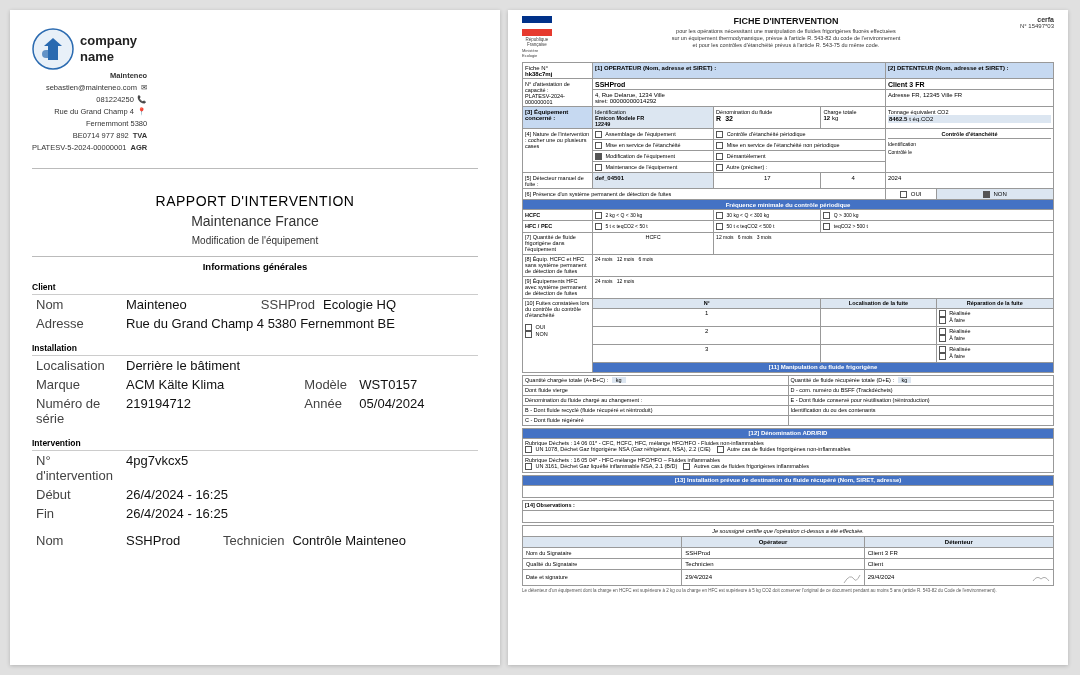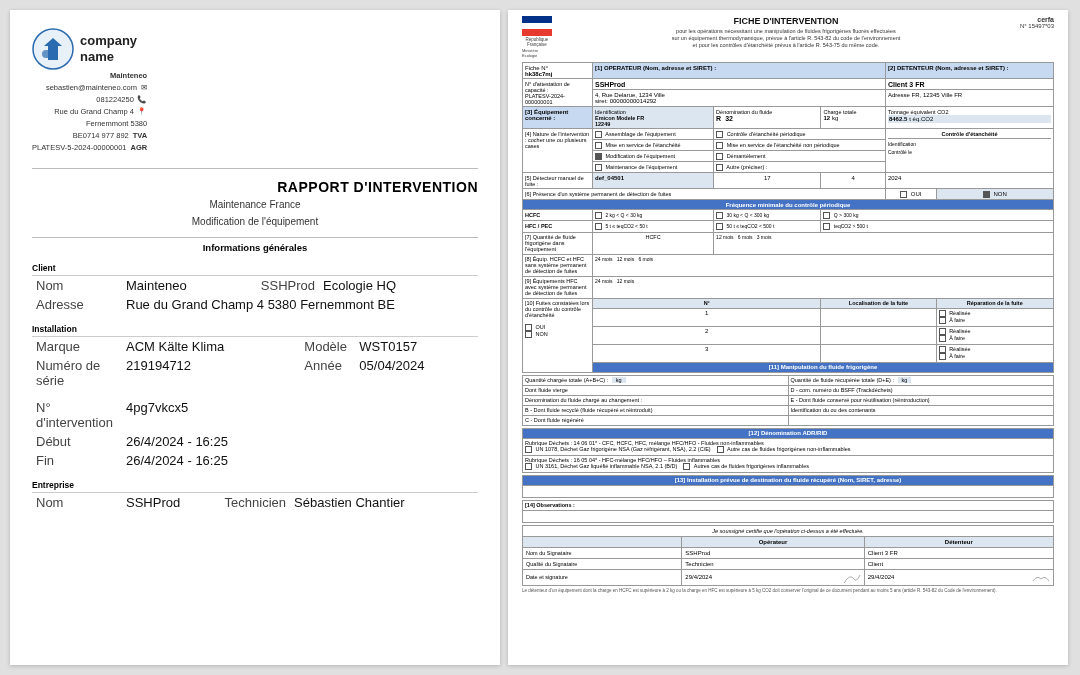--- a/index.html
+++ b/index.html
@@ -61,29 +61,29 @@
       text-align: right;
       line-height: 1.6;
     }
     .company-info-row {
       display: flex;
       align-items: center;
       justify-content: flex-end;
       gap: 4px;
     }
     .report-title {
-      text-align: right;
+      text-align: center;
       font-size: 14px;
-      font-weight: bold;
+      font-weight: normal;
       letter-spacing: 0.5px;
-      margin: 10px 0 4px;
+      margin: 24px 0 4px;
     }
     .report-subtitle {
       text-align: center;
-      font-size: 10px;
+      font-size: 14px;
       color: #333;
       margin-bottom: 6px;
     }
     .report-type {
       text-align: center;
       font-size: 10px;
       color: #333;
       margin-bottom: 10px;
     }
     .section-title {
@@ -302,61 +302,65 @@
       </tr>
     </tbody>
       </table>
 
     <table class="info-table">
       <tbody>
           <tr class="group-header">
         <td colspan="4">Installation</td>
       </tr>
       <tr>
+        <td class="label-col">Localisation</td>
+        <td colspan="3" class="value-col">Derrière le bâtiment</td>
+      </tr>
+      <tr>
         <td class="label-col">Marque</td>
         <td class="value-col">ACM Kälte Klima</td>
         <td class="label-col2">Modèle</td>
         <td class="value-col">WST0157</td>
       </tr>
       <tr>
         <td class="label-col">Numéro de série</td>
         <td class="value-col">219194712</td>
         <td class="label-col2">Année</td>
         <td class="value-col">05/04/2024</td>
       </tr>
     </tbody>
       </table>
 
     <table class="info-table">
       <tbody>
+          <tr class="group-header">
+        <td colspan="4">Intervention</td>
+      </tr>
       <tr>
         <td class="label-col">N° d'intervention</td>
         <td colspan="3" class="value-col">4pg7vkcx5</td>
       </tr>
       <tr>
         <td class="label-col">Début</td>
         <td colspan="3" class="value-col">26/4/2024 - 16:25</td>
       </tr>
       <tr>
         <td class="label-col">Fin</td>
         <td colspan="3" class="value-col">26/4/2024 - 16:25</td>
       </tr>
     </tbody>
       </table>
 
     <table class="info-table">
       <tbody>
-          <tr class="group-header">
-        <td colspan="4">Entreprise</td>
-      </tr>
       <tr>
         <td class="label-col">Nom</td>
         <td class="value-col">SSHProd</td>
         <td class="label-col2">Technicien</td>
-        <td class="value-col">Sébastien Chantier</td>
+        <td class="value-col">Contrôle Mainteneo</td>
       </tr>
     </tbody>
       </table>
   </div>
 
   <div class="right-panel">
 
     <div class="fiche-header">
       <div>
         <div class="fiche-flag">

